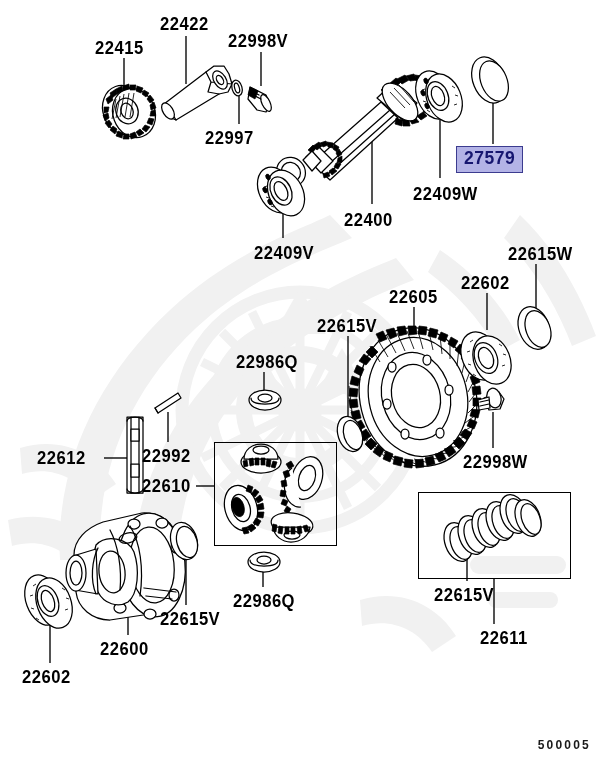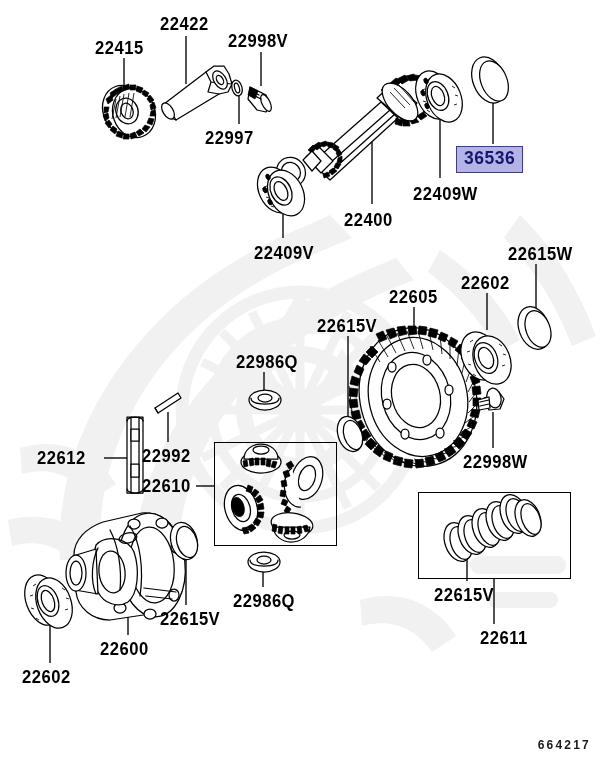--- a/index.html
+++ b/index.html
@@ -489,33 +489,33 @@
 
   <div class="box" style="left:214px;top:442px;width:121px;height:102px;"></div>
   <div class="box" style="left:418px;top:492px;width:151px;height:85px;"></div>
 
   <div class="lbl" style="left:95px;top:40px;">22415</div>
   <div class="lbl" style="left:160px;top:16px;">22422</div>
   <div class="lbl" style="left:228px;top:33px;">22998V</div>
   <div class="lbl" style="left:205px;top:130px;">22997</div>
   <div class="lbl" style="left:344px;top:212px;">22400</div>
   <div class="lbl" style="left:413px;top:186px;">22409W</div>
-  <div class="lbl hl" style="left:456px;top:146px;">36536</div>
+  <div class="lbl hl" style="left:456px;top:146px;">27579</div>
   <div class="lbl" style="left:254px;top:245px;">22409V</div>
   <div class="lbl" style="left:508px;top:246px;">22615W</div>
   <div class="lbl" style="left:461px;top:275px;">22602</div>
   <div class="lbl" style="left:389px;top:289px;">22605</div>
   <div class="lbl" style="left:317px;top:318px;">22615V</div>
   <div class="lbl" style="left:236px;top:354px;">22986Q</div>
   <div class="lbl" style="left:463px;top:454px;">22998W</div>
   <div class="lbl" style="left:37px;top:450px;">22612</div>
   <div class="lbl" style="left:142px;top:448px;">22992</div>
   <div class="lbl" style="left:142px;top:478px;">22610</div>
   <div class="lbl" style="left:233px;top:593px;">22986Q</div>
   <div class="lbl" style="left:160px;top:611px;">22615V</div>
   <div class="lbl" style="left:100px;top:641px;">22600</div>
   <div class="lbl" style="left:22px;top:669px;">22602</div>
   <div class="lbl" style="left:434px;top:587px;">22615V</div>
   <div class="lbl" style="left:480px;top:630px;">22611</div>
 
-  <div id="code">664217</div>
+  <div id="code">500005</div>
 
 </div>
 
 </body></html>

